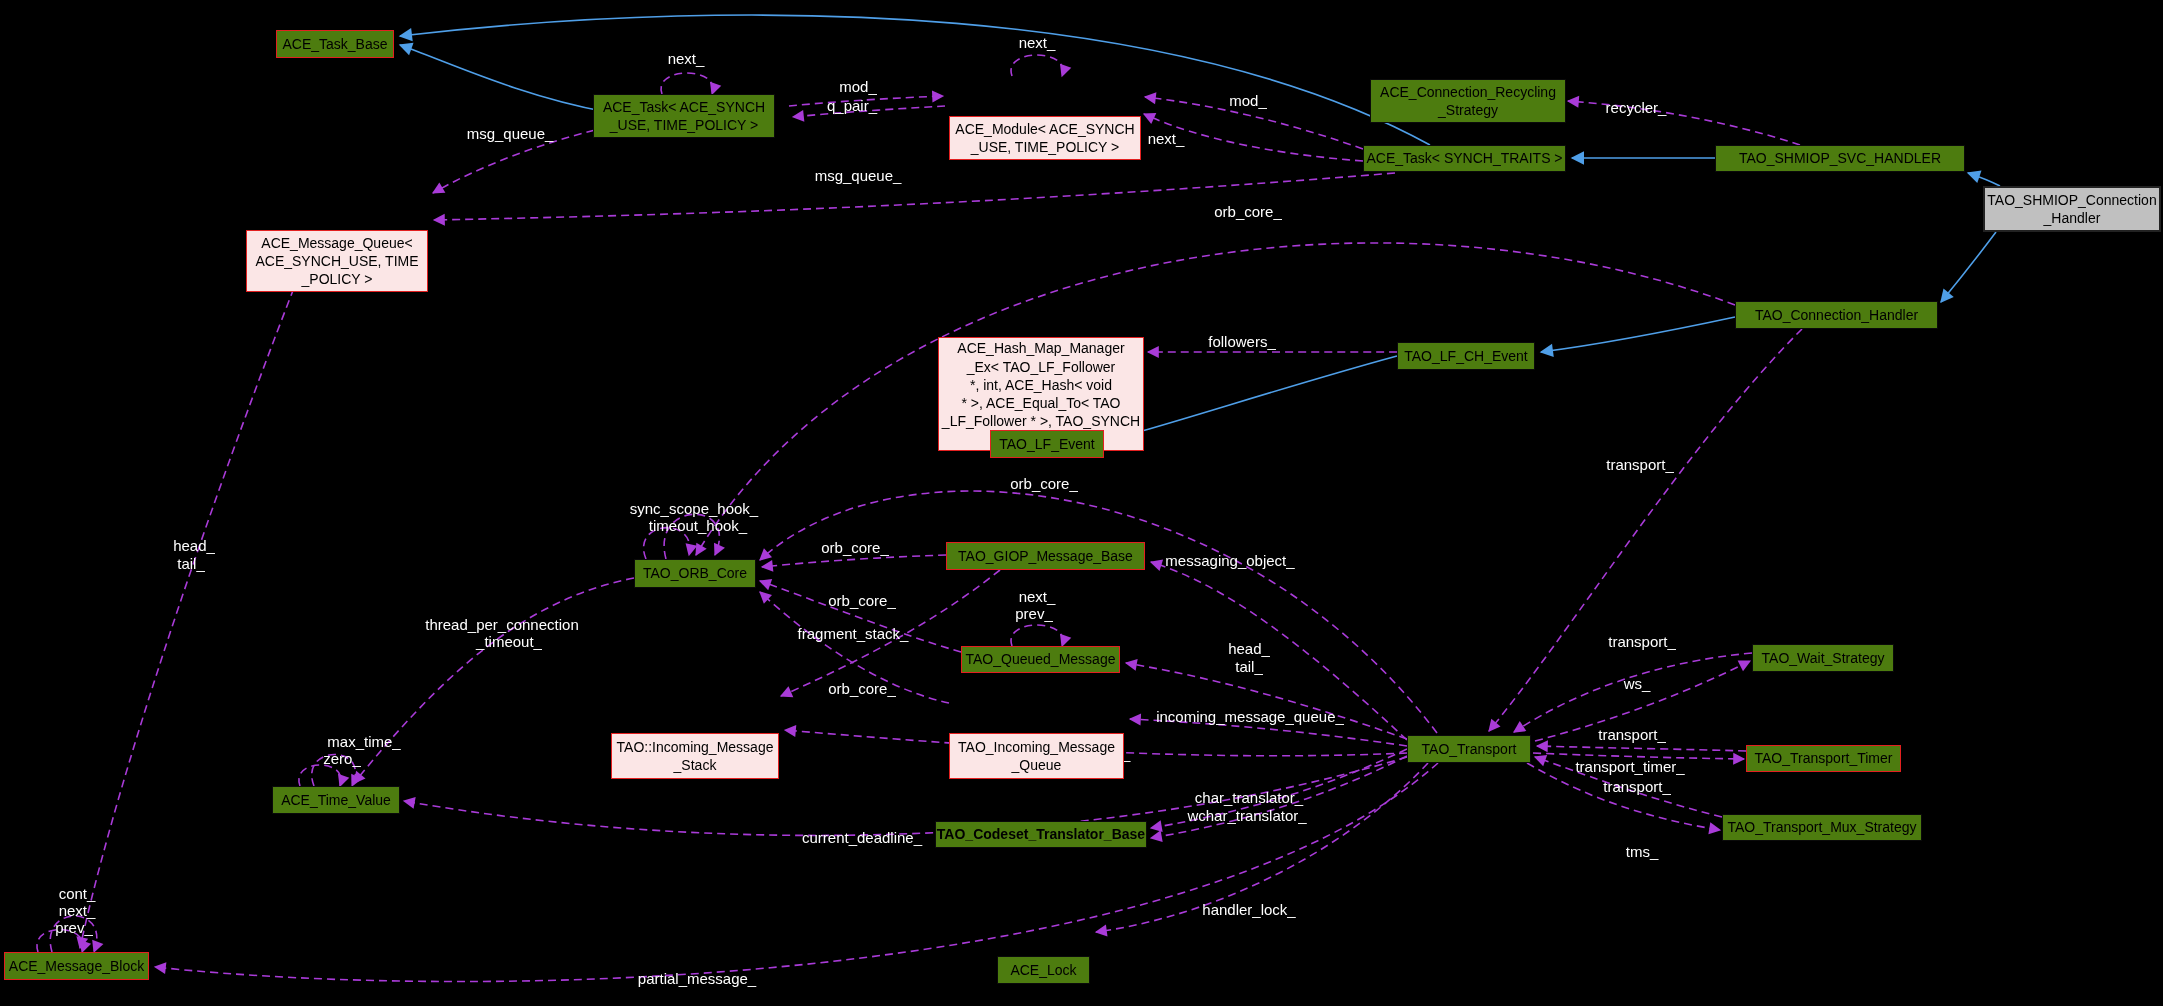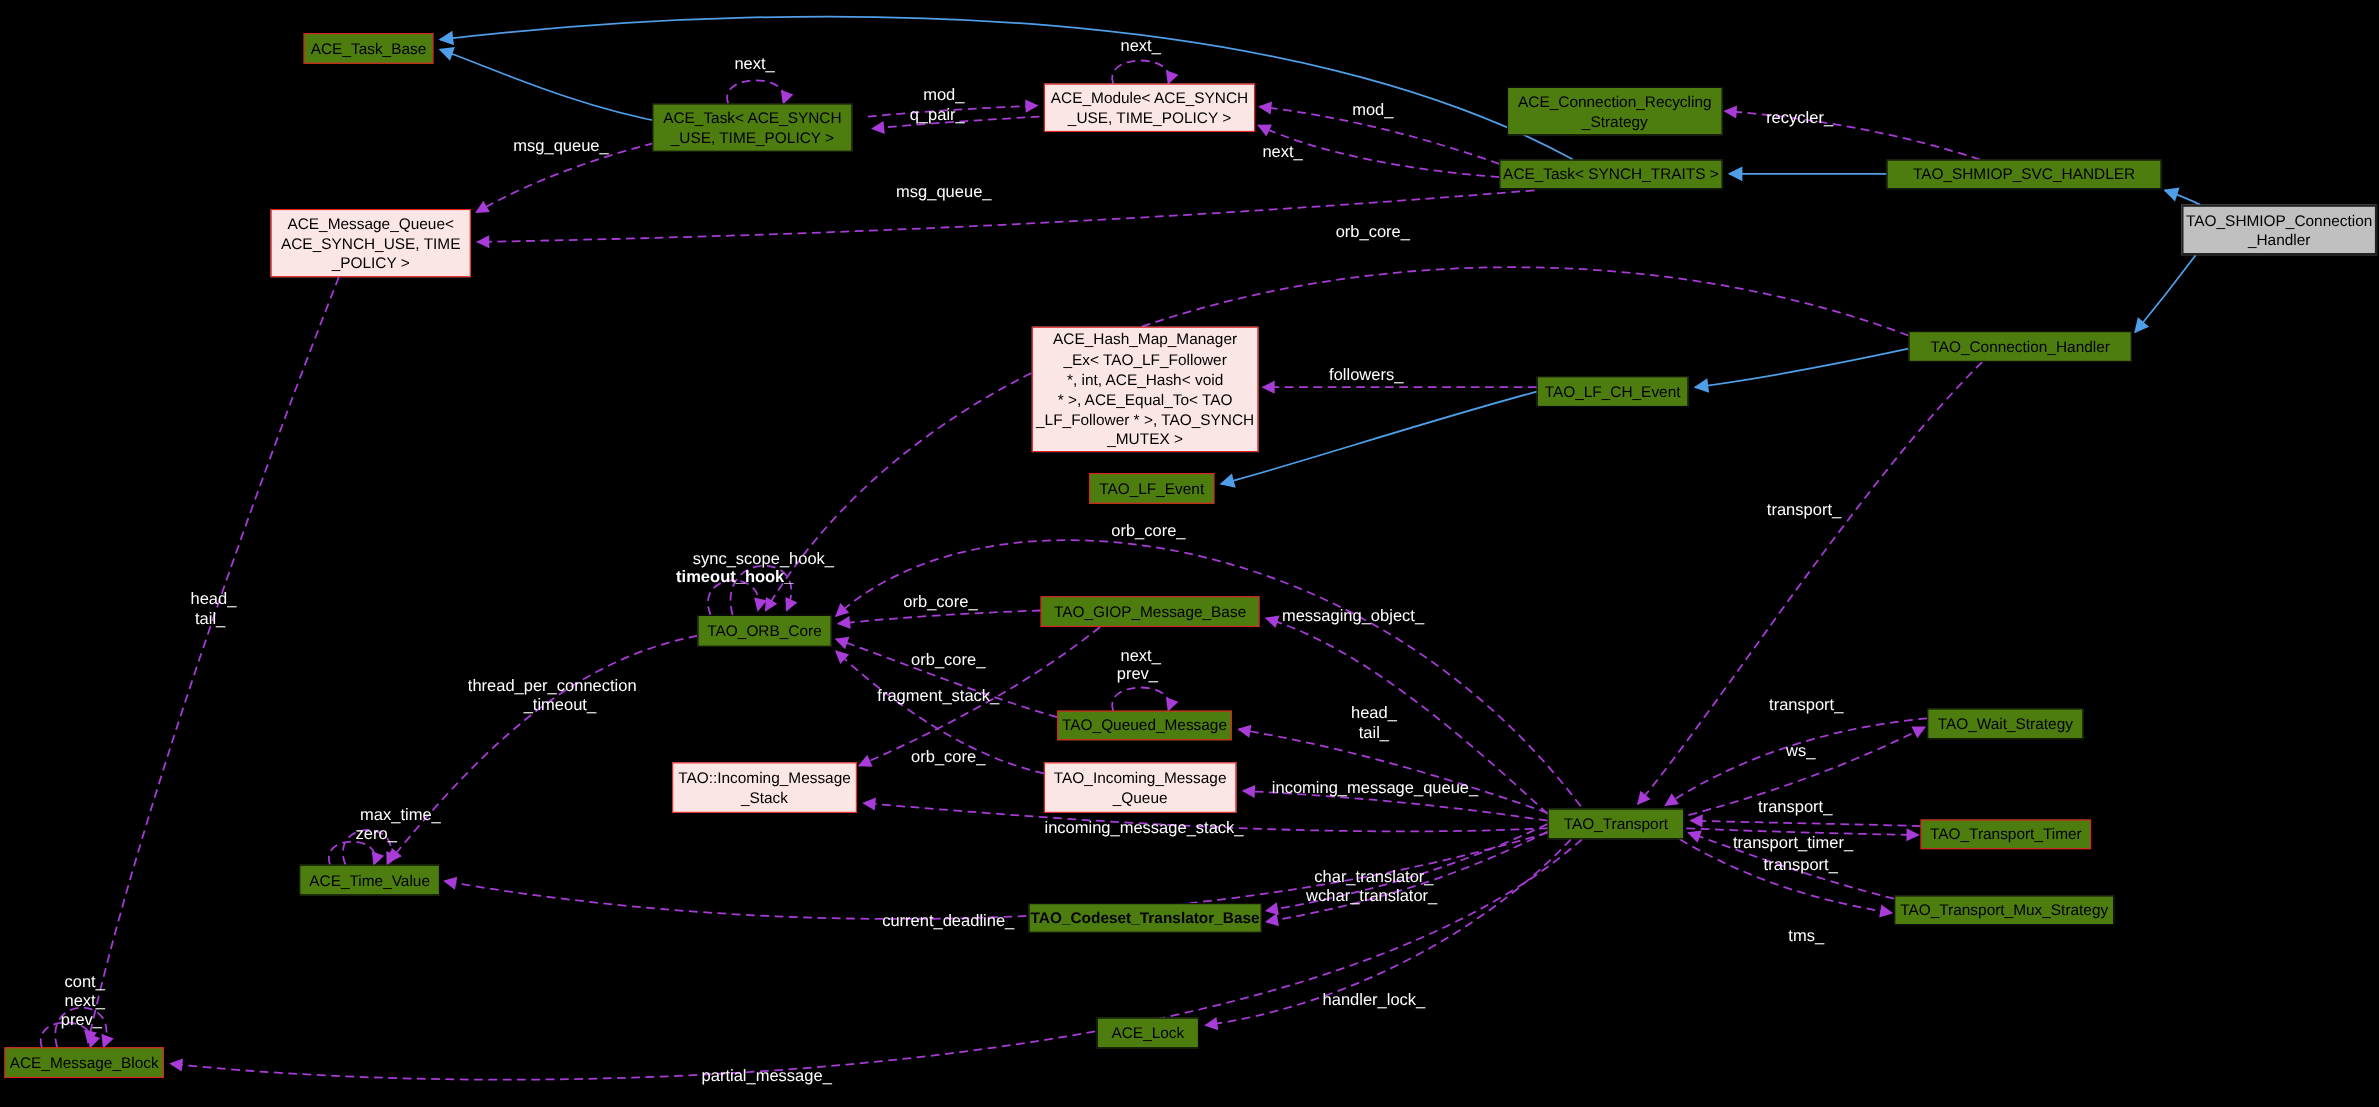--- a/index.html
+++ b/index.html
@@ -18,21 +18,21 @@
     font-size:14px;line-height:1.3;
     color:#000;
     background:#4d7c0f;
     border:1px solid #0a0a0a;
     white-space:pre-line;
     box-sizing:border-box;
     cursor:pointer;
     z-index:2;
   }
   .node.red{border-color:#e32020;}
-  .node.pink{background:#fbe6e6;}
+  .node.pink{background:#fbe6e6;margin-top:40px;}
   .node.gray{background:#c0c0c0;border-color:#222;border-width:2px;cursor:default;}
   .edge-label{
     position:absolute;
     transform:translate(-50%,-50%);
     color:#fff;
     font-size:15px;
     white-space:nowrap;
     z-index:1;
     pointer-events:none;
   }
@@ -106,21 +106,21 @@
     <div class="edge-label" style="left: 1248px; top: 100px; color: rgb(255, 255, 255);">mod_</div>
     <div class="edge-label" style="left: 1166px; top: 138px; color: rgb(255, 255, 255);">next_</div>
     <div class="edge-label" style="left: 1636px; top: 107px; color: rgb(255, 255, 255);">recycler_</div>
     <div class="edge-label" style="left: 510px; top: 133px; color: rgb(255, 255, 255);">msg_queue_</div>
     <div class="edge-label" style="left: 858px; top: 175px; color: rgb(255, 255, 255);">msg_queue_</div>
     <div class="edge-label" style="left: 1248px; top: 211px; color: rgb(255, 255, 255);">orb_core_</div>
     <div class="edge-label" style="left: 1242px; top: 341px; color: rgb(255, 255, 255);">followers_</div>
     <div class="edge-label" style="left: 1640px; top: 464px; color: rgb(255, 255, 255);">transport_</div>
     <div class="edge-label" style="left: 1044px; top: 483px; color: rgb(255, 255, 255);">orb_core_</div>
     <div class="edge-label" style="left: 694px; top: 508px; color: rgb(255, 255, 255);">sync_scope_hook_</div>
-    <div class="edge-label" style="left: 668px; top: 525px; color: rgb(255, 255, 255); font-weight: bold;">timeout_hook_</div>
+    <div class="edge-label" style="left: 698px; top: 525px; color: rgb(255, 255, 255);">timeout_hook_</div>
     <div class="edge-label" style="left: 855px; top: 547px; color: rgb(255, 255, 255);">orb_core_</div>
     <div class="edge-label" style="left: 1230px; top: 560px; color: rgb(255, 255, 255);">messaging_object_</div>
     <div class="edge-label" style="left: 1037px; top: 596px; color: rgb(255, 255, 255);">next_</div>
     <div class="edge-label" style="left: 1034px; top: 613px; color: rgb(255, 255, 255);">prev_</div>
     <div class="edge-label" style="left: 862px; top: 600px; color: rgb(255, 255, 255);">orb_core_</div>
     <div class="edge-label" style="left: 853px; top: 633px; color: rgb(255, 255, 255);">fragment_stack_</div>
     <div class="edge-label" style="left: 1249px; top: 648px; color: rgb(255, 255, 255);">head_</div>
     <div class="edge-label" style="left: 1249px; top: 666px; color: rgb(255, 255, 255);">tail_</div>
     <div class="edge-label" style="left: 862px; top: 688px; color: rgb(255, 255, 255);">orb_core_</div>
     <div class="edge-label" style="left: 1250px; top: 716px; color: rgb(255, 255, 255);">incoming_message_queue_</div>
@@ -174,15 +174,15 @@
     <div class="node red pink" style="left: 611px; top: 693px; width: 168px; height: 46px;">TAO::Incoming_Message
 _Stack</div>
     <div class="node red pink" style="left: 949px; top: 693px; width: 175px; height: 46px;">TAO_Incoming_Message
 _Queue</div>
     <div class="node" style="left: 1407px; top: 735px; width: 124px; height: 28px;">TAO_Transport</div>
     <div class="node" style="left: 1752px; top: 644px; width: 142px; height: 28px;">TAO_Wait_Strategy</div>
     <div class="node red" style="left: 1746px; top: 745px; width: 155px; height: 27px;">TAO_Transport_Timer</div>
     <div class="node" style="left: 1722px; top: 814px; width: 200px; height: 27px;">TAO_Transport_Mux_Strategy</div>
     <div class="node" style="left: 272px; top: 786px; width: 128px; height: 28px;">ACE_Time_Value</div>
     <div class="node" style="left: 935px; top: 821px; width: 212px; height: 27px; font-weight: bold;">TAO_Codeset_Translator_Base</div>
-    <div class="node" style="left: 997px; top: 925px; width: 93px; height: 28px;">ACE_Lock</div>
+    <div class="node" style="left: 997px; top: 956px; width: 93px; height: 28px;">ACE_Lock</div>
     <div class="node red" style="left: 4px; top: 952px; width: 145px; height: 28px;">ACE_Message_Block</div>
   </div>
 
 </body></html>

